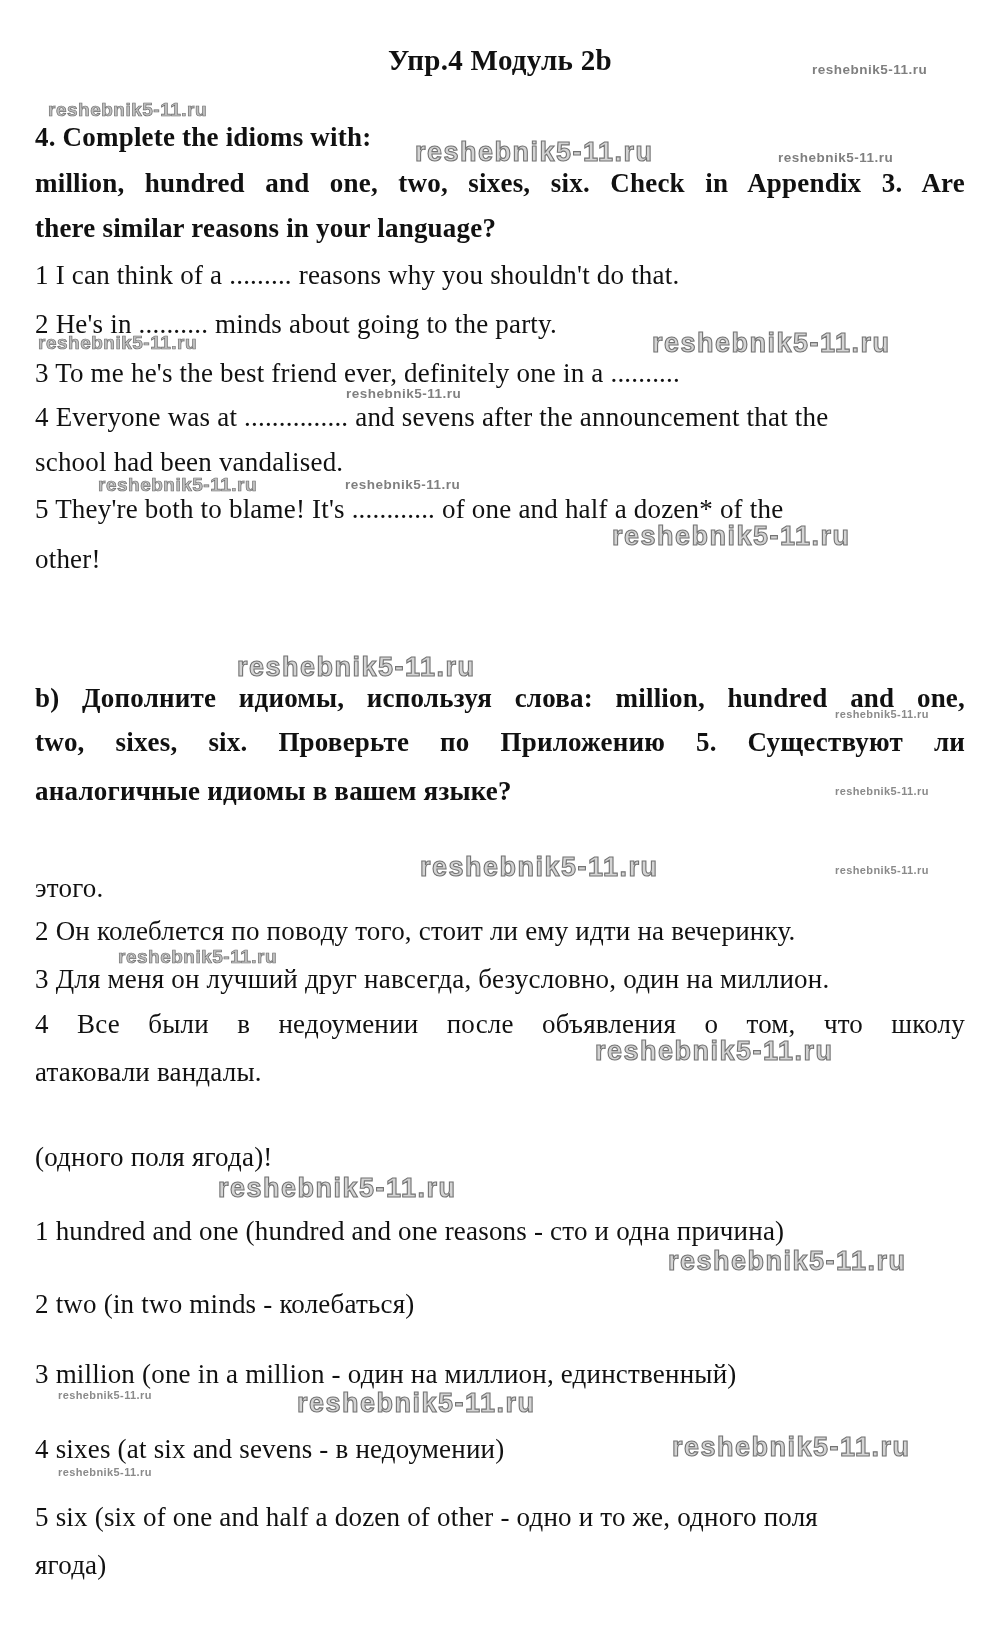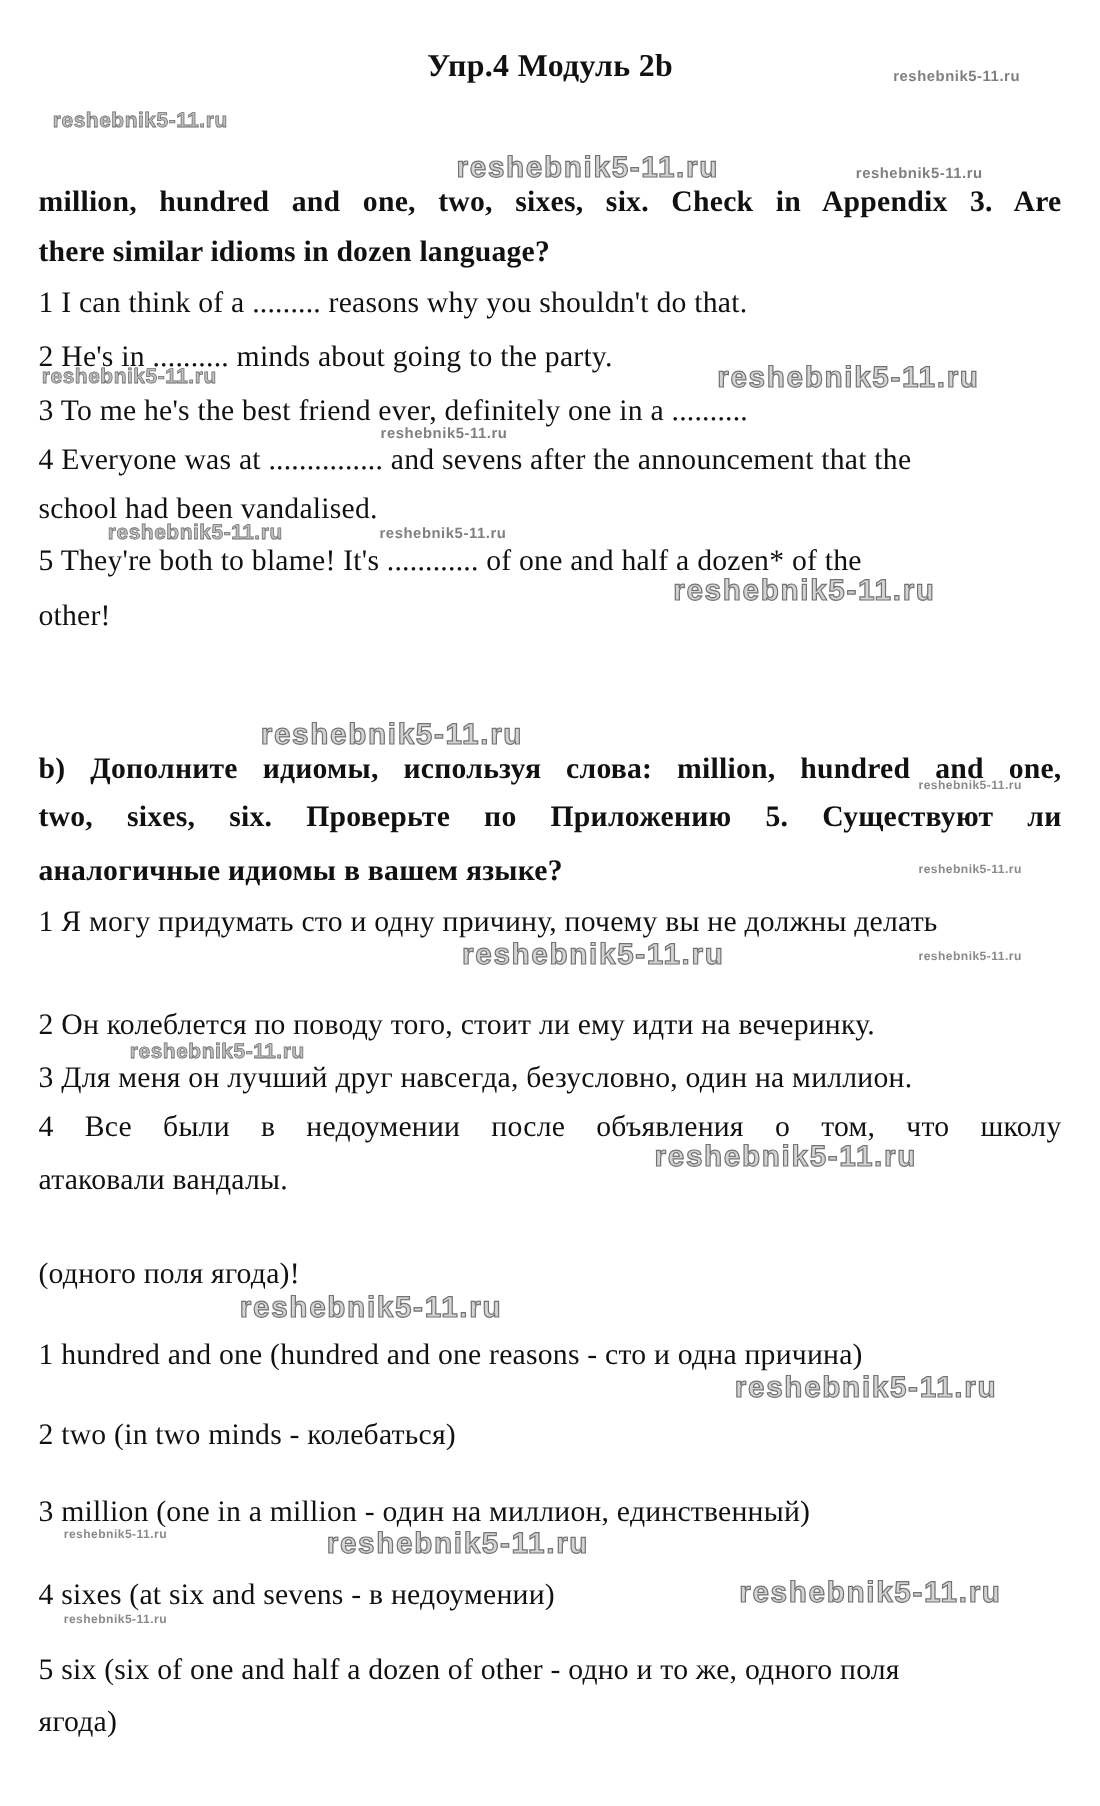--- a/index.html
+++ b/index.html
@@ -60,36 +60,37 @@
     letter-spacing: 1.5px;
   }
 </style>
 </head>
 <body>
 
 <div class="page">
 
   <div class="title-line" style="top:44px">Упр.4 Модуль 2b</div>
 
+  <div class="ln bold" style="top:122px">4. Complete the idioms with:</div>
   <div class="ln bold just" style="top:168px">million, hundred and one, two, sixes, six. Check in Appendix 3. Are</div>
-  <div class="ln bold" style="top:213px">there similar idioms in dozen language?</div>
+  <div class="ln bold" style="top:213px">there similar reasons in your language?</div>
 
   <div class="ln" style="top:260px">1 I can think of a ......... reasons why you shouldn't do that.</div>
   <div class="ln" style="top:309px">2 He's in .......... minds about going to the party.</div>
   <div class="ln" style="top:358px">3 To me he's the best friend ever, definitely one in a ..........</div>
   <div class="ln" style="top:402px">4 Everyone was at ............... and sevens after the announcement that the</div>
   <div class="ln" style="top:447px">school had been vandalised.</div>
   <div class="ln" style="top:494px">5 They're both to blame! It's ............ of one and half a dozen* of the</div>
   <div class="ln bold just" style="top:683px">b) Дополните идиомы, используя слова: million, hundred and one,</div>
 
   <div class="ln" style="top:544px">other!</div>
   <div class="ln bold just" style="top:727px">two, sixes, six. Проверьте по Приложению 5. Существуют ли</div>
   <div class="ln bold" style="top:776px">аналогичные идиомы в вашем языке?</div>
 
-  <div class="ln" style="top:822px">1 Я могу придумать сто и одну причину, почему вы не должны делать</div>
+  <div class="ln" style="top:873px">этого.</div>
   <div class="ln" style="top:916px">2 Он колеблется по поводу того, стоит ли ему идти на вечеринку.</div>
   <div class="ln" style="top:964px">3 Для меня он лучший друг навсегда, безусловно, один на миллион.</div>
   <div class="ln just" style="top:1009px">4 Все были в недоумении после объявления о том, что школу</div>
   <div class="ln" style="top:1057px">атаковали вандалы.</div>
   <div class="ln" style="top:1142px">(одного поля ягода)!</div>
 
   <div class="ln" style="top:1216px">1 hundred and one (hundred and one reasons - сто и одна причина)</div>
   <div class="ln" style="top:1289px">2 two (in two minds - колебаться)</div>
   <div class="ln" style="top:1359px">3 million (one in a million - один на миллион, единственный)</div>
   <div class="ln" style="top:1434px">4 sixes (at six and sevens - в недоумении)</div>

